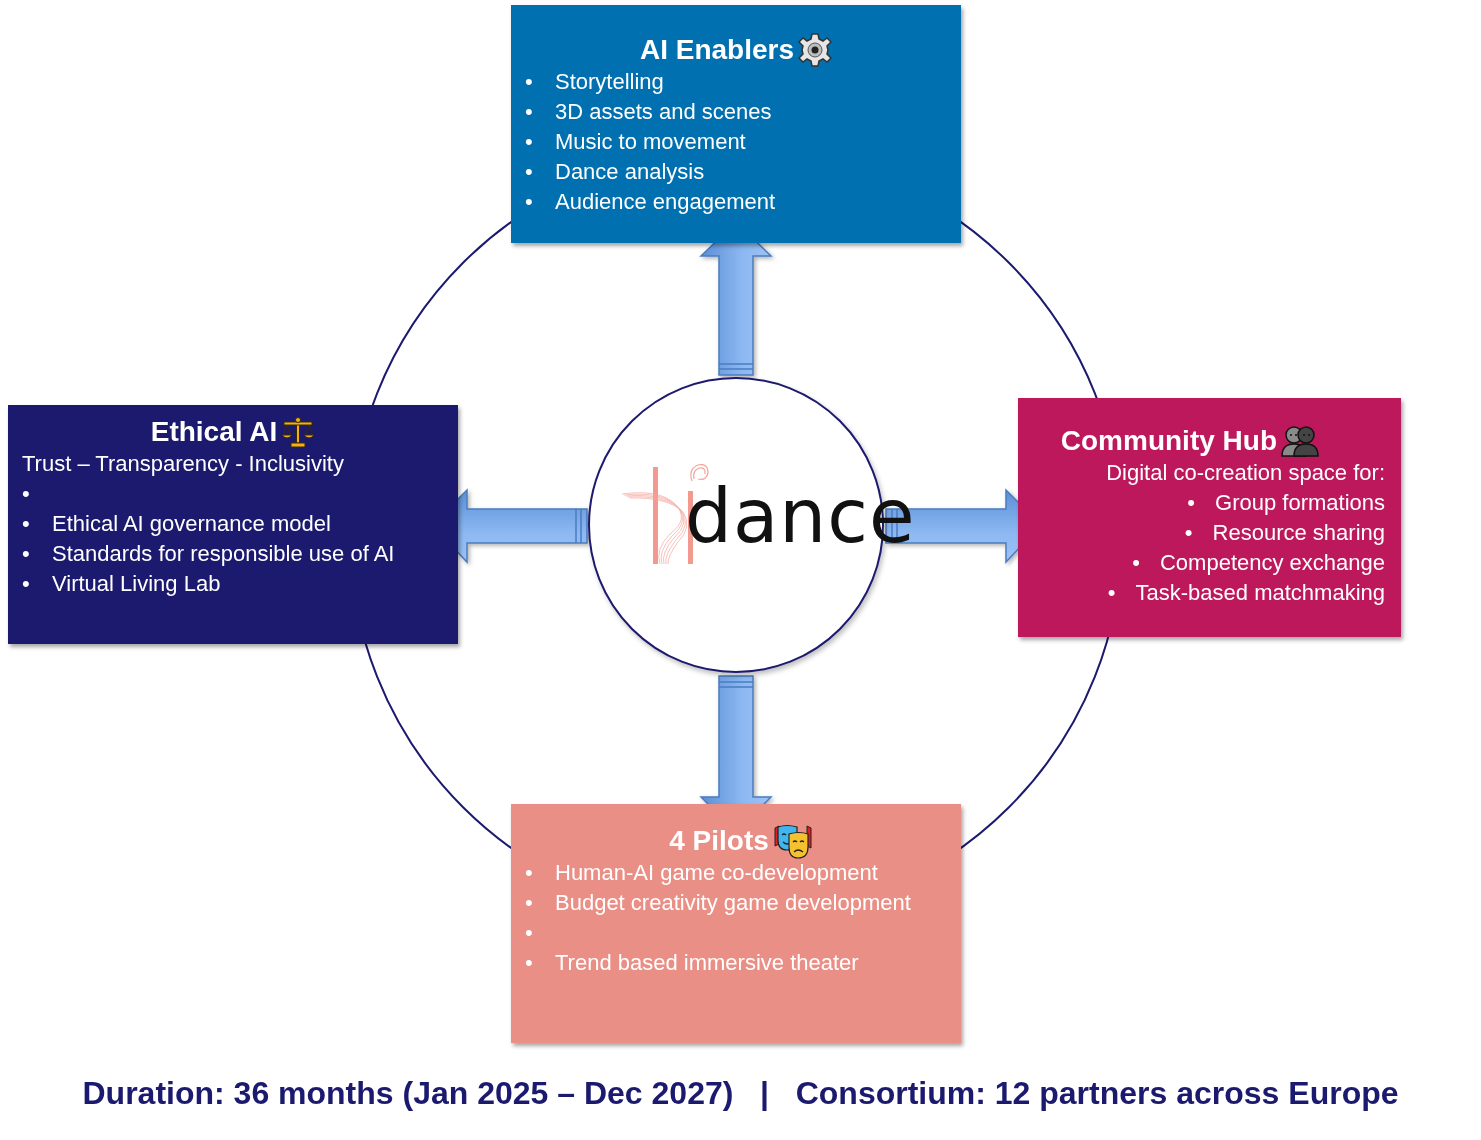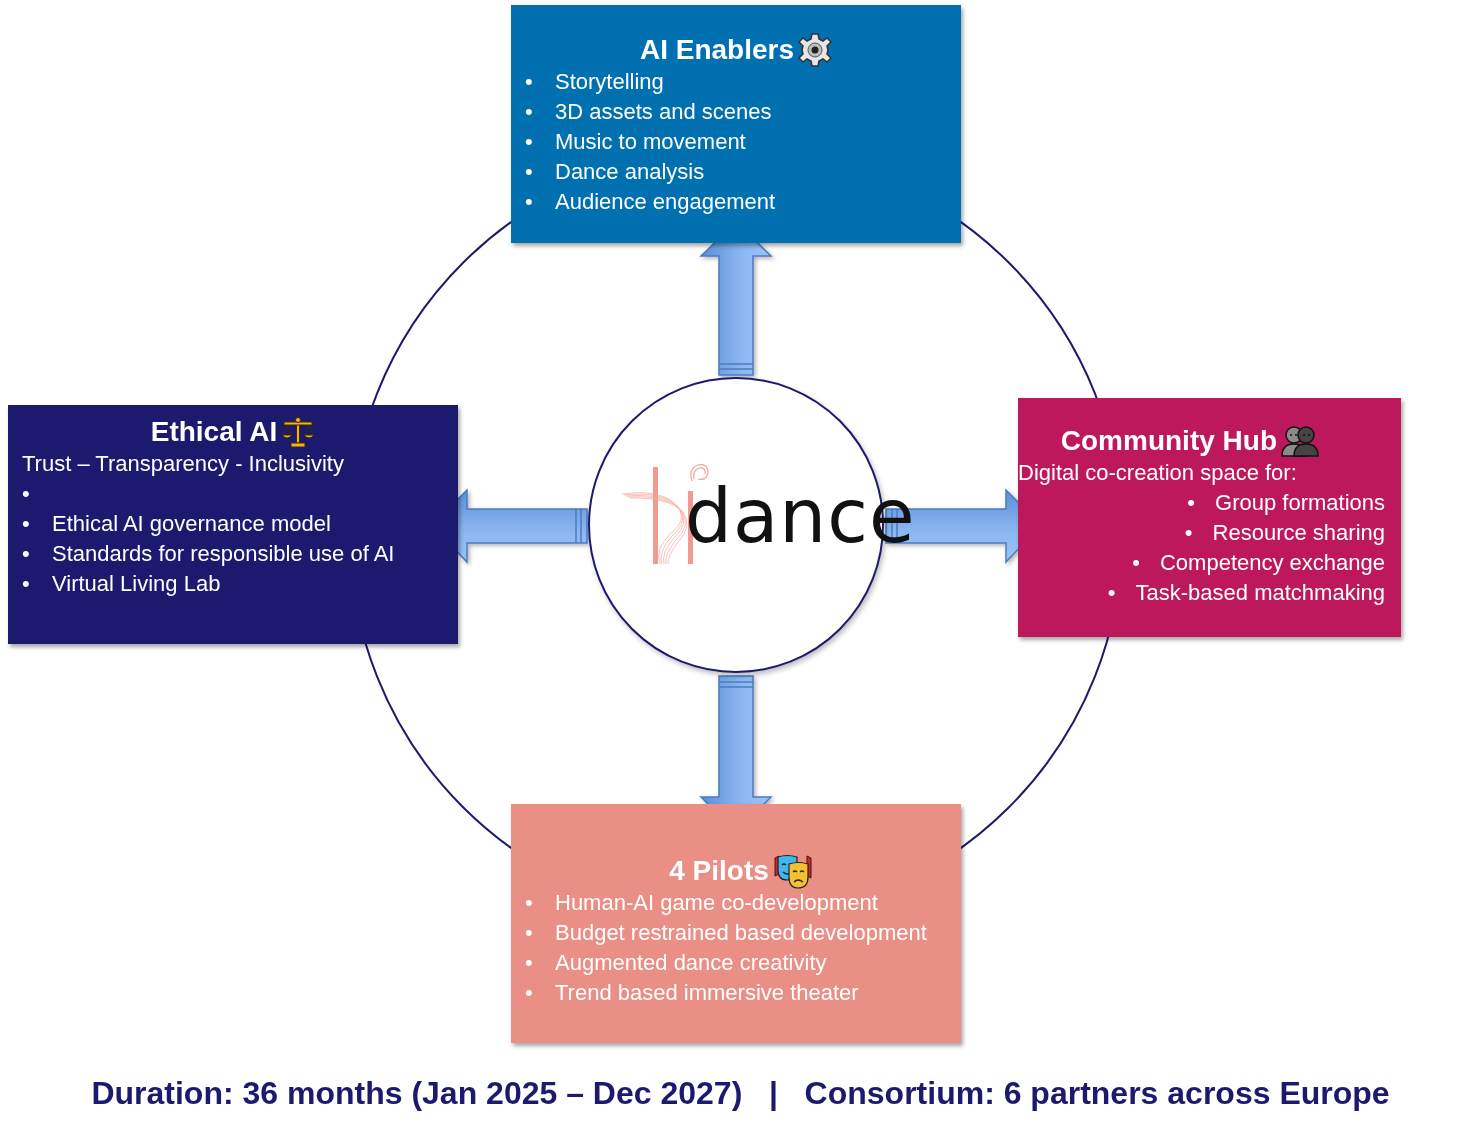--- a/index.html
+++ b/index.html
@@ -13,24 +13,24 @@
   .box li { font-size:22px; line-height:30px; display:flex; }
   .box li .bullet { width:30px; flex:0 0 30px; text-align:left; }
   .box .sub { font-size:22px; line-height:30px; }
 
   #box-enablers { left:511px; top:5px; width:450px; height:238px; background:#0070b0; padding:28px 0 0 14px; }
   #box-enablers .title { justify-content:center; padding-right:14px; margin-bottom:0px; }
   #box-ethical { left:8px; top:405px; width:450px; height:239px; background:#1c1a6e; padding:10px 0 0 14px; }
   #box-ethical .title { justify-content:center; padding-right:14px; margin-bottom:0px; }
   #box-community { left:1018px; top:398px; width:383px; height:239px; background:#be185d; padding:26px 16px 8px 0; text-align:right; }
   #box-community .title { justify-content:flex-end; padding-right:70px; }
-  #box-community .sub { text-align:left; }
+  #box-community .sub { text-align:right; }
   #box-community li { justify-content:flex-end; }
   #box-community li .bullet { width:auto; flex:0 0 auto; margin-right:20px; }
-  #box-pilots { left:511px; top:804px; width:450px; height:239px; background:#ea8f86; padding:50px 0 0 14px; }
+  #box-pilots { left:511px; top:804px; width:450px; height:239px; background:#ea8f86; padding:20px 0 0 14px; }
   #box-pilots .title { justify-content:center; padding-right:10px; }
 
   .icon { display:inline-block; width:34px; height:34px; }
 
   #hub { position:absolute; left:588px; top:377px; width:296px; height:296px; border-radius:50%;
          background:#ffffff; border:2px solid #1c1a6e; box-sizing:border-box;
          box-shadow: 2px 3px 5px rgba(0,0,0,0.25); }
   #logo-svg { position:absolute; left:30px; top:80px; width:250px; height:120px; }
   #logo-text { position:absolute; left:95px; top:92px; font-family:"DejaVu Sans", sans-serif; font-weight:normal;
                font-size:74px; line-height:90px; color:#111; letter-spacing:1px; }
@@ -214,25 +214,24 @@
       </svg>
     </span>
   </div>
   <ul>
     <li>
         <span class="bullet">•</span>
         <span>Human-AI game co-development</span>
       </li>
     <li>
         <span class="bullet">•</span>
-        <span>Budget restrained based development</span>
-      </li>
-    <li>
-        <span class="bullet">•</span>
-        <span>Augmented dance creativity</span>
+        <span>Budget creativity game development</span>
+      </li>
+    <li>
+        <span class="bullet">•</span>
       </li>
     <li>
         <span class="bullet">•</span>
         <span>Trend based immersive theater</span>
       </li>
   </ul>
 </div>
 
 <div id="hub">
   <svg id="logo-svg" viewBox="0 0 250 120">
@@ -247,13 +246,13 @@
       <path d="M10 39 Q48 38 63 53 Q73 68 58 83 Q47 98 48 105"></path>
     </g>
     <g fill="none" stroke="#f4a39a" stroke-width="1.2">
       <path d="M72 22 Q68 10 78 6 Q88 4 88 14 Q86 22 78 20"></path>
       <path d="M74 20 Q72 12 79 9 Q86 8 85 15"></path>
     </g>
   </svg>
   <div id="logo-text">dance</div>
 </div>
 
-<div id="footer"><span>Duration: 36 months (Jan 2025 – Dec 2027)</span><span>   |   </span><span>Consortium: 6 partners across Europe</span></div>
+<div id="footer"><span>Duration: 36 months (Jan 2025 – Dec 2027)</span><span>   |   </span><span>Consortium: 12 partners across Europe</span></div>
 
 </body></html>

